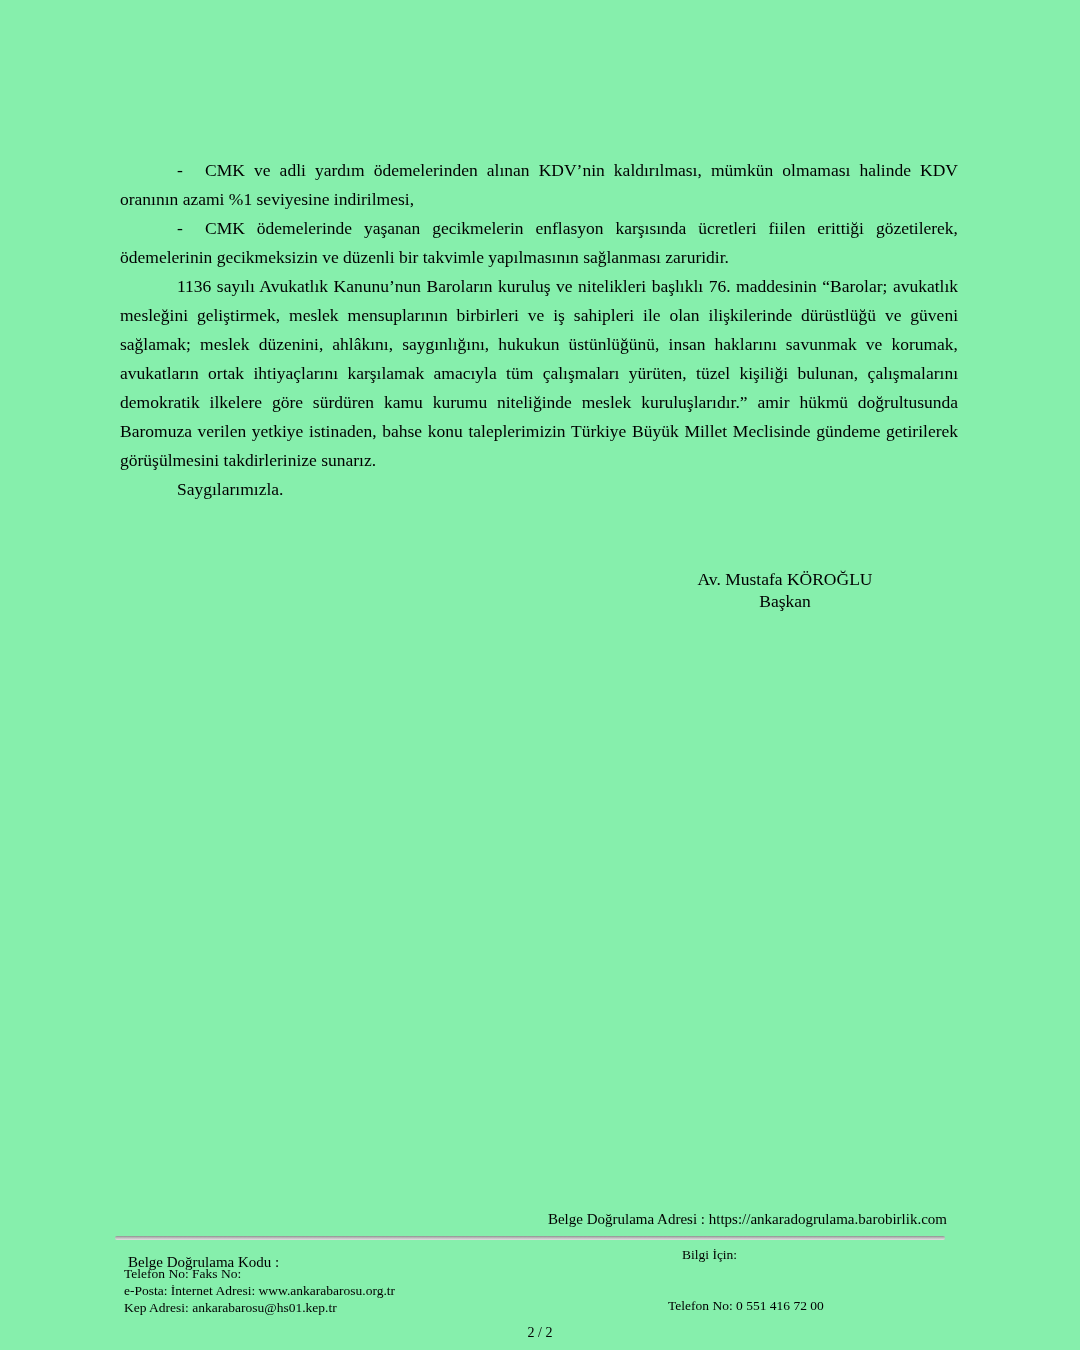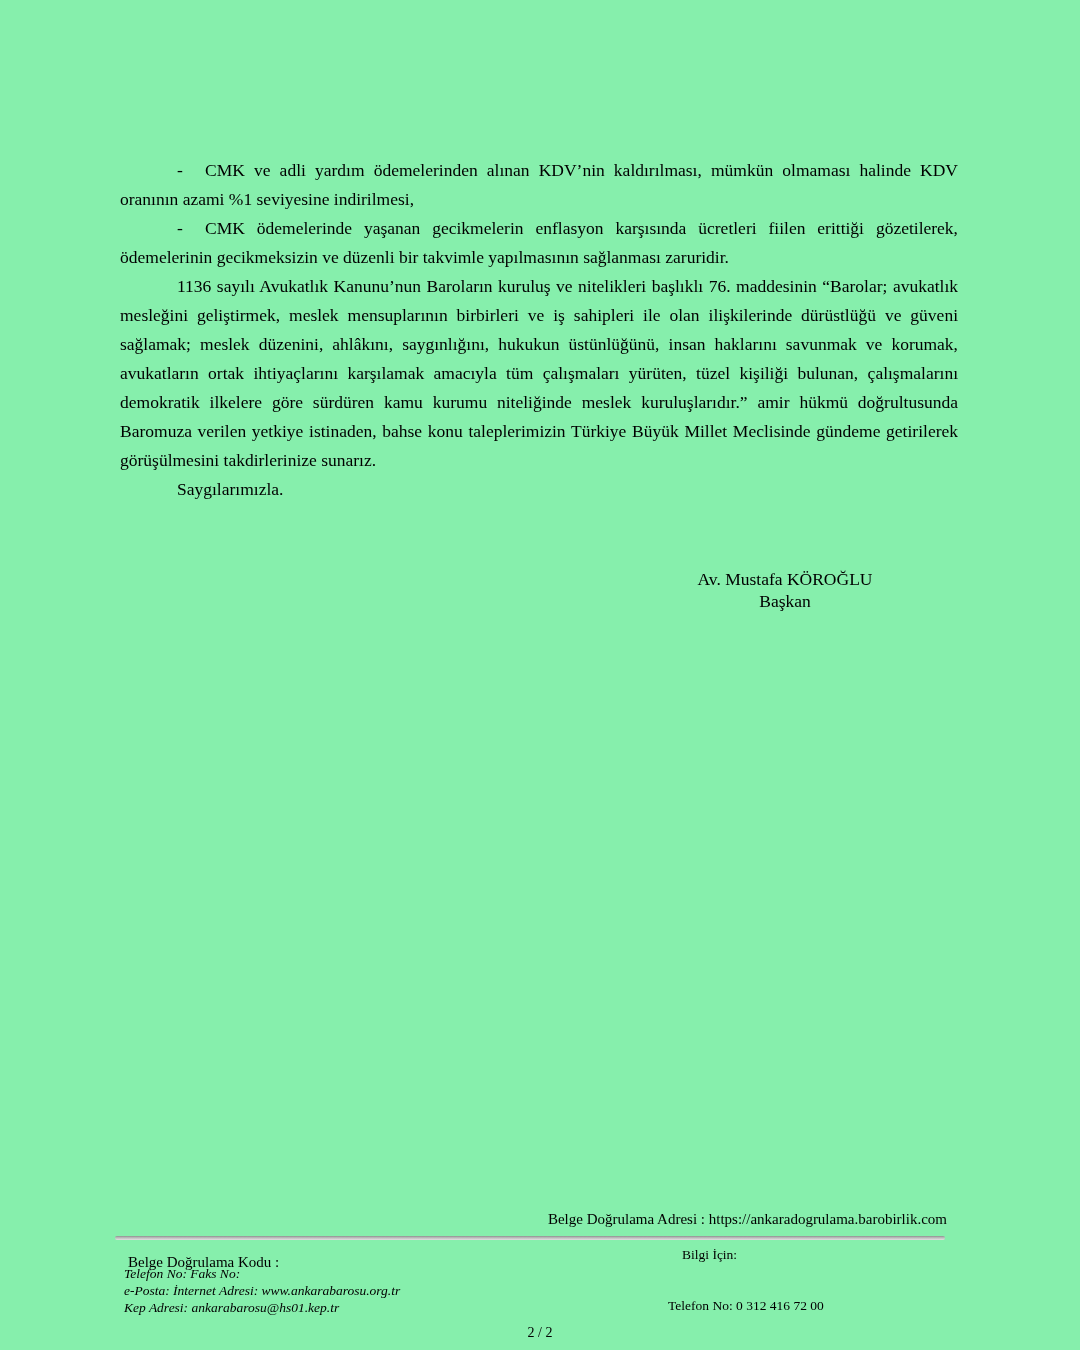--- a/index.html
+++ b/index.html
@@ -77,21 +77,20 @@
     left: 682px;
     font-size: 13.5px;
     line-height: 16px;
   }
   .contact-left {
     position: absolute;
     top: 1265px;
     left: 124px;
     font-size: 13.5px;
     line-height: 17px;
-    font-style: italic;
   }
   .contact-left div { margin: 0; }
   .contact-phone {
     position: absolute;
     top: 1298px;
     left: 668px;
     font-size: 13.5px;
     line-height: 16px;
   }
   .page-number {
@@ -128,17 +127,17 @@
   <div class="footer-rule"></div>
 
   <div class="info-label">Bilgi İçin:</div>
 
   <div class="contact-left">
     <div>Telefon No: Faks No:</div>
     <div>e-Posta: İnternet Adresi: www.ankarabarosu.org.tr</div>
     <div>Kep Adresi: ankarabarosu@hs01.kep.tr</div>
   </div>
 
-  <div class="contact-phone">Telefon No:  0 312 416 72 00</div>
+  <div class="contact-phone">Telefon No:  0 551 416 72 00</div>
 
   <div class="page-number">2 / 2</div>
 
 </div>
 
 </body></html>

